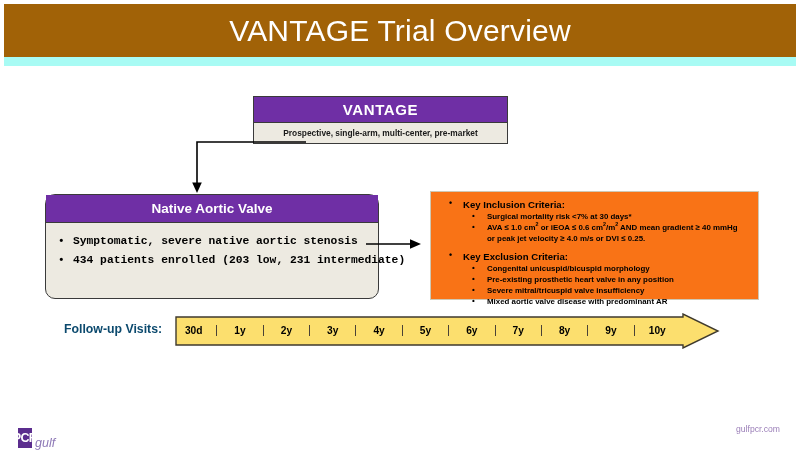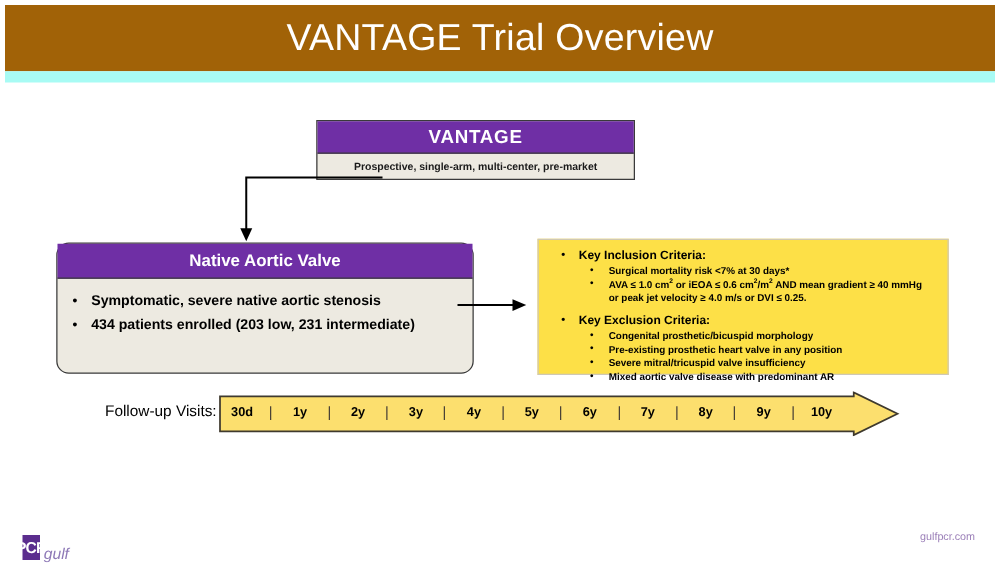--- a/index.html
+++ b/index.html
@@ -96,20 +96,21 @@
     width: 334px;
     height: 105px;
     border-radius: 10px;
   }
   #nav-head {
     height: 28px;
     font-size: 13.5px;
   }
   #nav-body {
     padding: 9px 8px 0 10px;
+    font-family: Liberation Mono, monospace;
   }
   #nav-body ul {
     margin: 0;
     padding: 0;
     list-style: none;
   }
   #nav-body li {
     position: relative;
     padding-left: 17px;
     font-size: 11.3px;
@@ -129,21 +130,21 @@
 
   
   #criteria-box {
     position: absolute;
     left: 430px;
     top: 191px;
     width: 329px;
     height: 109px;
     box-sizing: border-box;
     border: 1.5px solid #cfc8b4;
-    background: #fde047;
+    background: #f97316;
     padding: 6px 6px 0 8px;
   }
   .crit-group { margin: 0; }
   .crit-head {
     position: relative;
     padding-left: 24px;
     font-size: 9.6px;
     font-weight: bold;
     line-height: 13px;
     color: #000000;
@@ -188,25 +189,25 @@
     left: 366px;
     top: 236px;
     width: 60px;
     height: 16px;
     overflow: visible;
   }
 
   
   #timeline-label {
     position: absolute;
-    left: 84px;
+    left: 64px;
     top: 322px;
     font-size: 12.3px;
-    font-weight: normal;
-    color: #000000;
+    font-weight: bold;
+    color: #0c4a6e;
     white-space: nowrap;
   }
   #timeline-arrow {
     position: absolute;
     left: 175px;
     top: 313px;
     width: 545px;
     height: 36px;
   }
   #timeline-cells {
@@ -315,21 +316,21 @@
 <div id="criteria-box">
   <div class="crit-group">
     <div class="crit-head">Key Inclusion Criteria:</div>
     <div class="crit-sub">Surgical mortality risk &lt;7% at 30 days*</div>
     <div class="crit-sub"><span>AVA ≤ 1.0 cm</span><sup>2</sup><span> or iEOA ≤ 0.6 cm</span><sup>2</sup><span>/m</span><sup>2</sup><span> AND mean gradient ≥ 40 mmHg</span></div>
     <div class="crit-sub cont">or peak jet velocity ≥ 4.0 m/s or DVI ≤ 0.25.</div>
   </div>
   <div class="crit-gap"></div>
   <div class="crit-group">
     <div class="crit-head">Key Exclusion Criteria:</div>
-    <div class="crit-sub">Congenital prosthetic/bicuspid morphology</div>
+    <div class="crit-sub">Congenital unicuspid/bicuspid morphology</div>
     <div class="crit-sub">Pre-existing prosthetic heart valve in any position</div>
     <div class="crit-sub">Severe mitral/tricuspid valve insufficiency</div>
     <div class="crit-sub">Mixed aortic valve disease with predominant AR</div>
   </div>
 </div>
 
 <div id="timeline-label">Follow-up Visits:</div>
 <svg id="timeline-arrow" viewBox="0 0 545 36">
   <path d="M1,4 L508,4 L508,1 L543,18 L508,35 L508,32 L1,32 Z" fill="#fcdf6e" stroke="#3f3a2e" stroke-width="1.4" stroke-linejoin="miter"></path>
 </svg>

